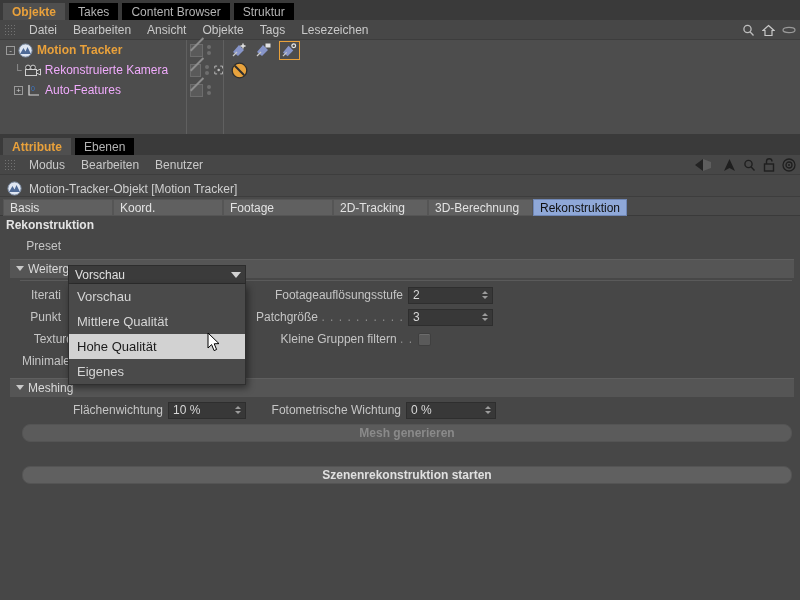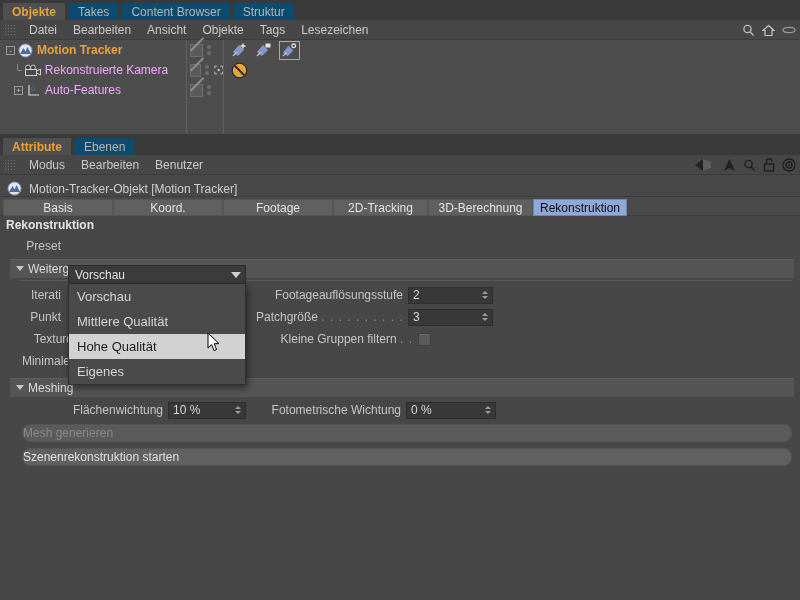--- a/index.html
+++ b/index.html
@@ -20,21 +20,21 @@
     display: flex; align-items: flex-end;
     height: 20px;
     background: #3a3a3a;
     padding-left: 2px;
   }
   .wtab {
     height: 18px;
     line-height: 18px;
     padding: 0 9px;
     margin-right: 2px;
-    background: #0c4a6e;
+    background: #000000;
     color: #b4b4b4;
     border: 1px solid #3a3a3a;
     border-bottom: none;
     font-size: 12px;
     white-space: nowrap;
   }
   .wtab.active {
     background: #4f4f4f;
     color: #e9a13b;
     font-weight: bold;
@@ -125,21 +125,20 @@
     background: #4a4a4a;
     border-bottom: 1px solid #3a3a3a;
   }
   .atab {
     height: 17px; line-height: 16px;
     padding: 0 6px;
     background: #606060;
     border: 1px solid #555;
     color: #e2e2e2;
     font-size: 12px;
-    text-align: center;
     white-space: nowrap;
   }
   .atab.basis { width: 110px; }
   .atab.koord { width: 110px; }
   .atab.footage { width: 110px; }
   .atab.d2 { width: 95px; }
   .atab.d3 { width: 105px; }
   .atab.active {
     background: #8fa8d8;
     color: #101010;
@@ -205,26 +204,27 @@
   .chk {
     width: 13px; height: 13px;
     background: #5a5a5a;
     border: 1px solid #3f3f3f;
     border-radius: 2px;
     box-shadow: inset 0 1px 0 #6c6c6c;
   }
   .bigbtn {
     margin: 3px 8px 0 22px;
     height: 18px; line-height: 17px;
-    text-align: left;
+    text-align: center;
     background: #606060;
     border: 1px solid #545454;
     border-radius: 8px;
     color: #e0e0e0;
     font-size: 12px;
+    font-weight: bold;
   }
   .bigbtn.disabled { color: #8a8a8a; background: #5b5b5b; }
 
   
   .combo {
     position: absolute;
     left: 68px; top: 265px;
     width: 178px; height: 19px;
     background: #3b3b3b;
     border: 1px solid #2d2d2d;
@@ -532,21 +532,21 @@
       <div class="field" style="width:90px;">
         <span class="val">0 %</span>
         <span class="spin">
             <i class="up"></i>
             <i class="dn"></i>
           </span>
       </div>
     </div>
 
     <div class="bigbtn disabled">Mesh generieren</div>
-    <div class="bigbtn" style="margin-top:6px;">Szenenrekonstruktion starten</div>
+    <div class="bigbtn" style="margin-top:24px;">Szenenrekonstruktion starten</div>
   </div>
 
   <div class="combo">
     <span class="cval">Vorschau</span>
     <span class="caret"></span>
   </div>
 
   <div class="dlist">
     <div class="ditem">Vorschau</div>
     <div class="ditem">Mittlere Qualität</div>

